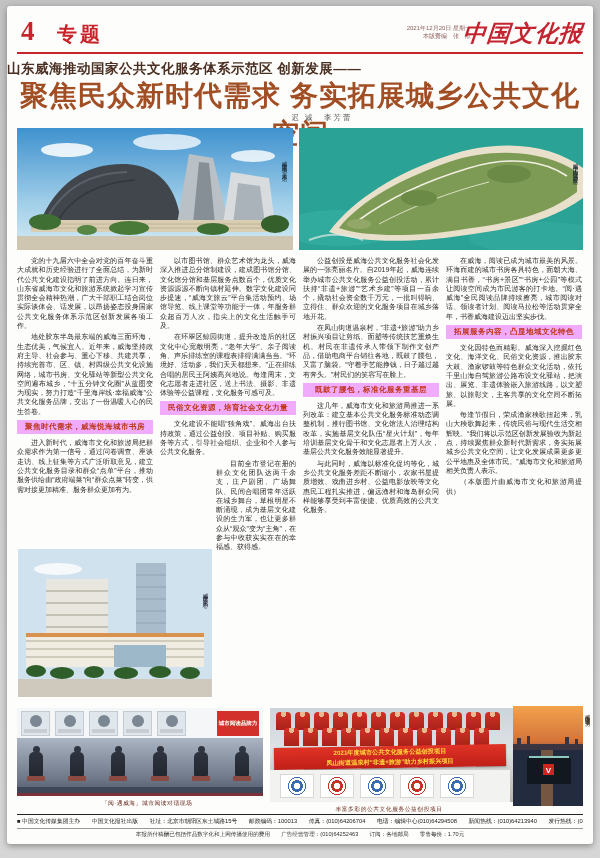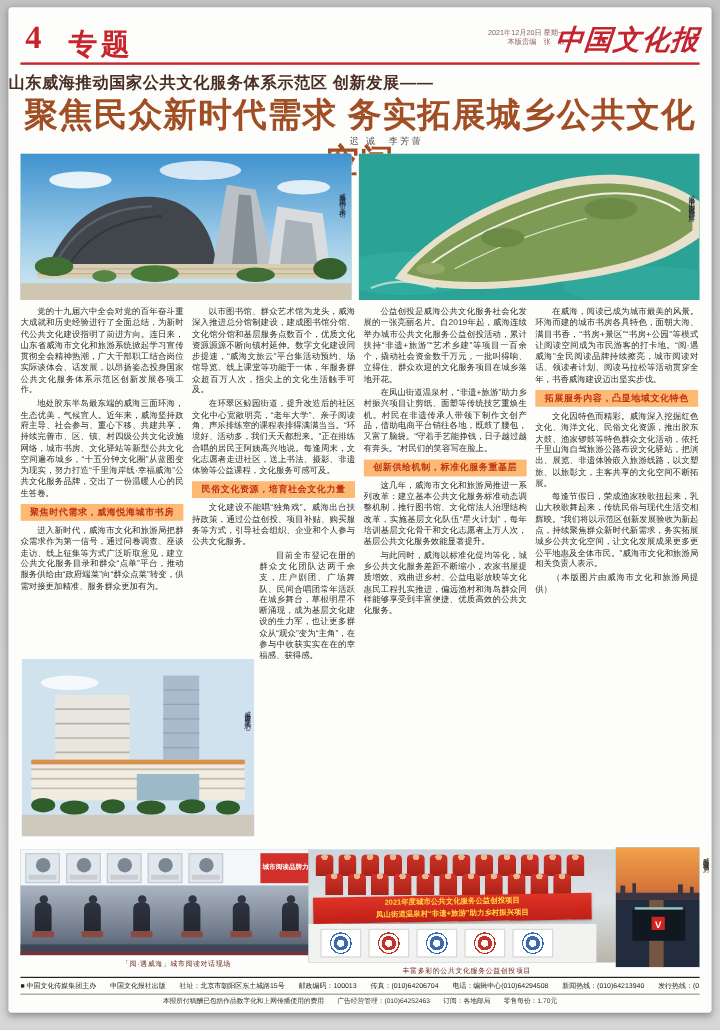--- a/index.html
+++ b/index.html
@@ -3,48 +3,48 @@
 <meta charset="utf-8">
 <style>
   * { margin:0; padding:0; box-sizing:border-box; }
   html,body { width:600px; height:858px; background:#c9c9c9; font-family:"Liberation Sans","DejaVu Sans",sans-serif; }
   .screen { position:relative; width:600px; height:858px; background:linear-gradient(#c2c2c2,#d6d6d6); overflow:hidden; }
   .page { position:absolute; left:7px; top:6px; width:586px; height:838px; background:#fdfdfb; border-radius:3px; box-shadow:0 2px 6px rgba(0,0,0,.35); overflow:hidden; }
 
   
   .hdr { position:absolute; left:10px; top:10px; right:10px; height:36px; }
   .pagenum { position:absolute; left:4px; top:0; font-size:27px; font-weight:bold; color:#c8242b; font-family:"Liberation Serif","DejaVu Serif",serif; }
-  .section { position:absolute; left:40px; top:5px; font-size:24px; font-weight:bold; color:#c8242b; letter-spacing:3px; }
+  .section { position:absolute; left:40px; top:5px; font-size:20px; font-weight:bold; color:#c8242b; letter-spacing:3px; }
   .dateblock { position:absolute; right:112px; top:8px; text-align:right; font-size:6px; line-height:8px; color:#8c5f5f; }
   .masthead { position:absolute; right:0; top:2px; font-size:23px; font-weight:bold; font-style:italic; color:#c32430; font-family:"DejaVu Serif","Liberation Serif",serif; transform:skewX(-5deg); letter-spacing:1px; }
   .hdr-rule { position:absolute; left:10px; right:10px; top:46px; height:2px; background:#c8242b; }
 
   
   .kicker { position:absolute; left:0; top:54px; font-size:13.5px; font-weight:bold; color:#4a2f23; letter-spacing:.5px; }
   .title { position:absolute; left:0; right:0; top:71px; text-align:center; font-size:28px; font-weight:bold; color:#a14e24; letter-spacing:1px; }
   .byline { position:absolute; left:0; right:0; top:107px; text-align:center; font-size:7.5px; color:#555; letter-spacing:2px;margin-left:44px; }
 
   
   .photo { position:absolute; overflow:hidden; background:#9cc; }
   .ph-tl { left:10px; top:122px; width:276px; height:122px; }
   .ph-tr { left:292px; top:122px; width:284px; height:122px; }
   .vcap { position:absolute; writing-mode:vertical-rl; font-size:5.5px; letter-spacing:1.5px; color:#1c2a33; }
 
   
   .article { position:absolute; left:10px; top:250px; width:566px; height:450px; display:flex; gap:7px; }
   .col { width:136px; height:450px; overflow:hidden; }
   .para { font-size:7px; line-height:9.3px; text-align:justify; color:#2e2a28; text-indent:2em; margin-bottom:2px; }
-  .subhead { margin:4px 0; background:#fdba74; color:#c03418; font-size:7.5px; font-weight:bold; text-align:center; padding:2px 1px; letter-spacing:.5px; white-space:nowrap; }
+  .subhead { margin:4px 0; background:#f0abfc; color:#c03418; font-size:7.5px; font-weight:bold; text-align:center; padding:2px 1px; letter-spacing:.5px; white-space:nowrap; }
   .photo-spacer { float:left; width:56px; height:158px; }
   .inline-photo { position:absolute; left:0px; top:292px; width:196px; height:150px; background:#fff; padding:1px; }
   .inline-photo svg { display:block; }
 
   
   .ph-bl { left:10px; top:702px; width:246px; height:88px; }
-  .ph-bm { left:250px; top:702px; width:282px; height:94px; }
+  .ph-bm { left:263px; top:702px; width:282px; height:94px; }
   .ph-br { left:506px; top:700px; width:70px; height:100px; }
   .bcap { position:absolute; font-size:5.8px; color:#6b2b20; letter-spacing:.5px; }
   .cap-bl { left:60px; top:793px; width:160px; text-align:center; }
   .cap-bm { left:282px; top:799px; width:200px; text-align:center; }
   .cap-br { left:578px; top:704px; writing-mode:vertical-rl; font-size:5.2px; color:#3a2d20; letter-spacing:1px; }
 
   
   .screenstrip { position:absolute; left:0; top:0; width:246px; height:30px; background:#f4f6f8; display:flex; align-items:center; gap:5px; padding:2px 4px; }
   .portrait { width:29px; height:25px; background:#dfe6ec; border:1px solid #c3cad1; position:relative; }
   .portrait::before { content:""; position:absolute; left:8px; top:3px; width:12px; height:12px; border-radius:50%; background:#7c8794; }
@@ -157,21 +157,21 @@
           <p class="para">以市图书馆、群众艺术馆为龙头，威海深入推进总分馆制建设，建成图书馆分馆、文化馆分馆和基层服务点数百个，优质文化资源源源不断向镇村延伸。数字文化建设同步提速，“威海文旅云”平台集活动预约、场馆导览、线上课堂等功能于一体，年服务群众超百万人次，指尖上的文化生活触手可及。</p>
           <p class="para">在环翠区鲸园街道，提升改造后的社区文化中心宽敞明亮，“老年大学”、亲子阅读角、声乐排练室的课程表排得满满当当。“环境好、活动多，我们天天都想来。”正在排练合唱的居民王阿姨高兴地说。每逢周末，文化志愿者走进社区，送上书法、摄影、非遗体验等公益课程，文化服务可感可及。</p>
           <div class="subhead">民俗文化资源，培育社会文化力量</div>
           <p class="para">文化建设不能唱“独角戏”。威海出台扶持政策，通过公益创投、项目补贴、购买服务等方式，引导社会组织、企业和个人参与公共文化服务。</p>
           <div class="photo-spacer"></div>
           <p class="para">目前全市登记在册的群众文化团队达两千余支，庄户剧团、广场舞队、民间合唱团常年活跃在城乡舞台，草根明星不断涌现，成为基层文化建设的生力军，也让更多群众从“观众”变为“主角”，在参与中收获实实在在的幸福感、获得感。</p>
         </div>
       <div class="col">
           <p class="para">公益创投是威海公共文化服务社会化发展的一张亮丽名片。自2019年起，威海连续举办城市公共文化服务公益创投活动，累计扶持“非遗+旅游”“艺术乡建”等项目一百余个，撬动社会资金数千万元，一批叫得响、立得住、群众欢迎的文化服务项目在城乡落地开花。</p>
           <p class="para">在凤山街道温泉村，“非遗+旅游”助力乡村振兴项目让剪纸、面塑等传统技艺重焕生机。村民在非遗传承人带领下制作文创产品，借助电商平台销往各地，既鼓了腰包，又富了脑袋。“守着手艺能挣钱，日子越过越有奔头。”村民们的笑容写在脸上。</p>
-          <div class="subhead">创新供给机制，标准化服务重基层</div>
+          <div class="subhead">既鼓了腰包，标准化服务重基层</div>
           <p class="para">这几年，威海市文化和旅游局推进一系列改革：建立基本公共文化服务标准动态调整机制，推行图书馆、文化馆法人治理结构改革，实施基层文化队伍“星火计划”，每年培训基层文化骨干和文化志愿者上万人次，基层公共文化服务效能显著提升。</p>
           <p class="para">与此同时，威海以标准化促均等化，城乡公共文化服务差距不断缩小，农家书屋提质增效、戏曲进乡村、公益电影放映等文化惠民工程扎实推进，偏远渔村和海岛群众同样能够享受到丰富便捷、优质高效的公共文化服务。</p>
         </div>
       <div class="col">
           <p class="para">在威海，阅读已成为城市最美的风景。环海而建的城市书房各具特色，面朝大海、满目书香，“书房+景区”“书房+公园”等模式让阅读空间成为市民游客的打卡地。“阅·遇威海”全民阅读品牌持续擦亮，城市阅读对话、领读者计划、阅读马拉松等活动贯穿全年，书香威海建设迈出坚实步伐。</p>
           <div class="subhead">拓展服务内容，凸显地域文化特色</div>
           <p class="para">文化因特色而精彩。威海深入挖掘红色文化、海洋文化、民俗文化资源，推出胶东大鼓、渔家锣鼓等特色群众文化活动，依托千里山海自驾旅游公路布设文化驿站，把演出、展览、非遗体验嵌入旅游线路，以文塑旅、以旅彰文，主客共享的文化空间不断拓展。</p>
           <p class="para">每逢节假日，荣成渔家秧歌扭起来，乳山大秧歌舞起来，传统民俗与现代生活交相辉映。“我们将以示范区创新发展验收为新起点，持续聚焦群众新时代新需求，务实拓展城乡公共文化空间，让文化发展成果更多更公平地惠及全体市民。”威海市文化和旅游局相关负责人表示。</p>
           <p class="para">（本版图片由威海市文化和旅游局提供）</p>
         </div>

